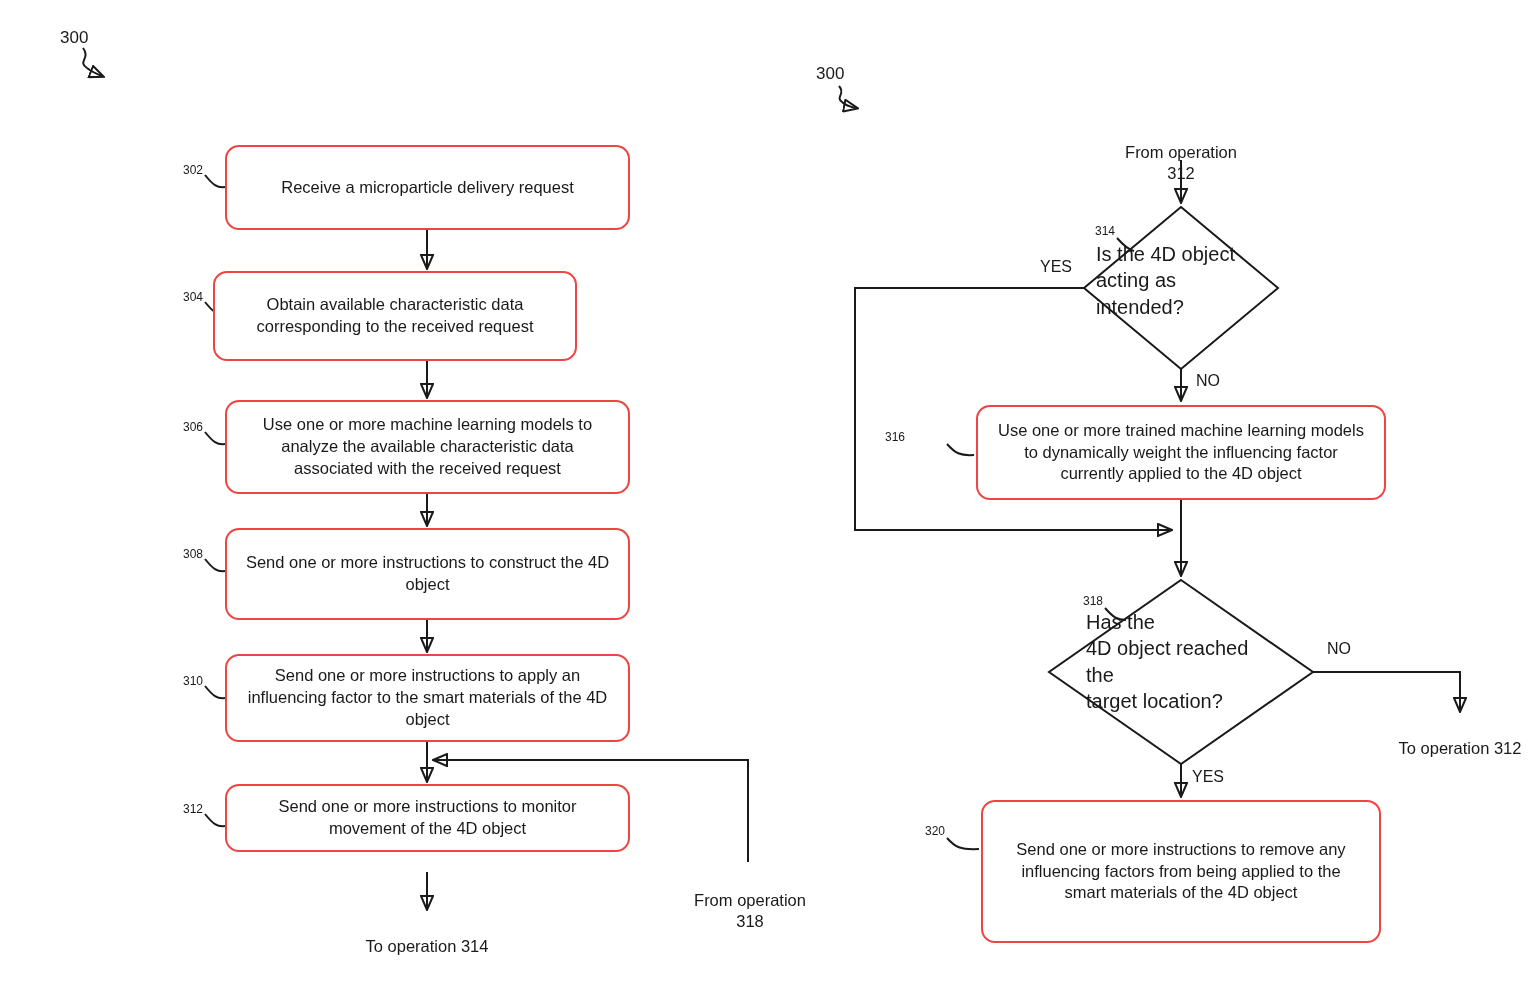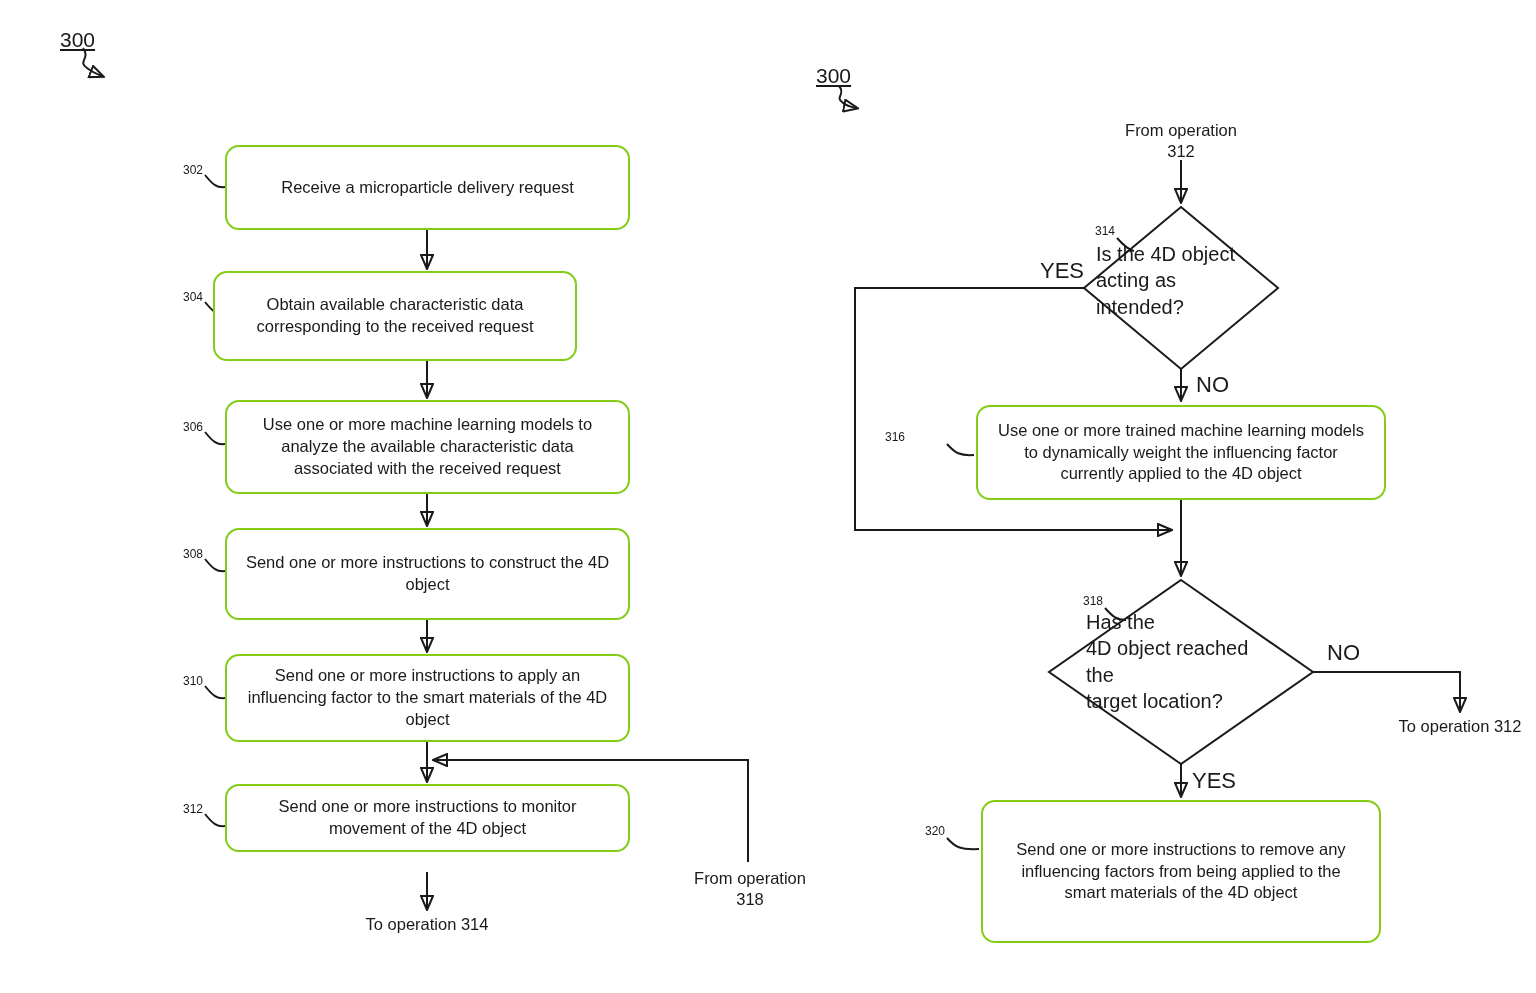--- a/index.html
+++ b/index.html
@@ -3,28 +3,28 @@
 <meta charset="utf-8">
 <style>
   * { margin:0; padding:0; box-sizing:border-box; }
   html,body { background:#ffffff; }
   body { font-family:"Liberation Sans", sans-serif; color:#1a1a1a; }
   .canvas { position:relative; width:1536px; height:993px; background:#ffffff; overflow:hidden; }
   svg.wires { position:absolute; left:0; top:0; }
   svg.wires path, svg.wires polyline { fill:none; stroke:#1a1a1a; stroke-width:2; }
   svg.wires polygon { fill:#ffffff; stroke:#1a1a1a; stroke-width:2; }
   .box {
-    position:absolute; border:2px solid #84cc16; border-radius:14px; background:#ffffff;
+    position:absolute; border:2px solid #ef4444; border-radius:14px; background:#ffffff;
     display:flex; align-items:center; justify-content:center; text-align:center;
     font-size:16.5px; line-height:1.32; padding:14px 16px;
   }
   .refnum { position:absolute; width:45px; text-align:right; font-size:12px; }
-  .figref { position:absolute; font-size:21px;text-decoration:underline; }
-  .lbl { position:absolute; font-size:16.5px; line-height:1.3; text-align:center; width:140px; }
-  .branch { position:absolute; font-size:22px; }
+  .figref { position:absolute; font-size:17px; }
+  .lbl { position:absolute; font-size:16.5px; line-height:1.3; text-align:center; width:140px;margin-top:22px; }
+  .branch { position:absolute; font-size:16px; }
   .dtext {
     position:absolute; font-size:20px; line-height:1.32; text-align:left;
     white-space:pre-line; transform:translate(-50%,-50%);
   }
 </style>
 </head>
 <body>
 
 <div class="canvas">
 

